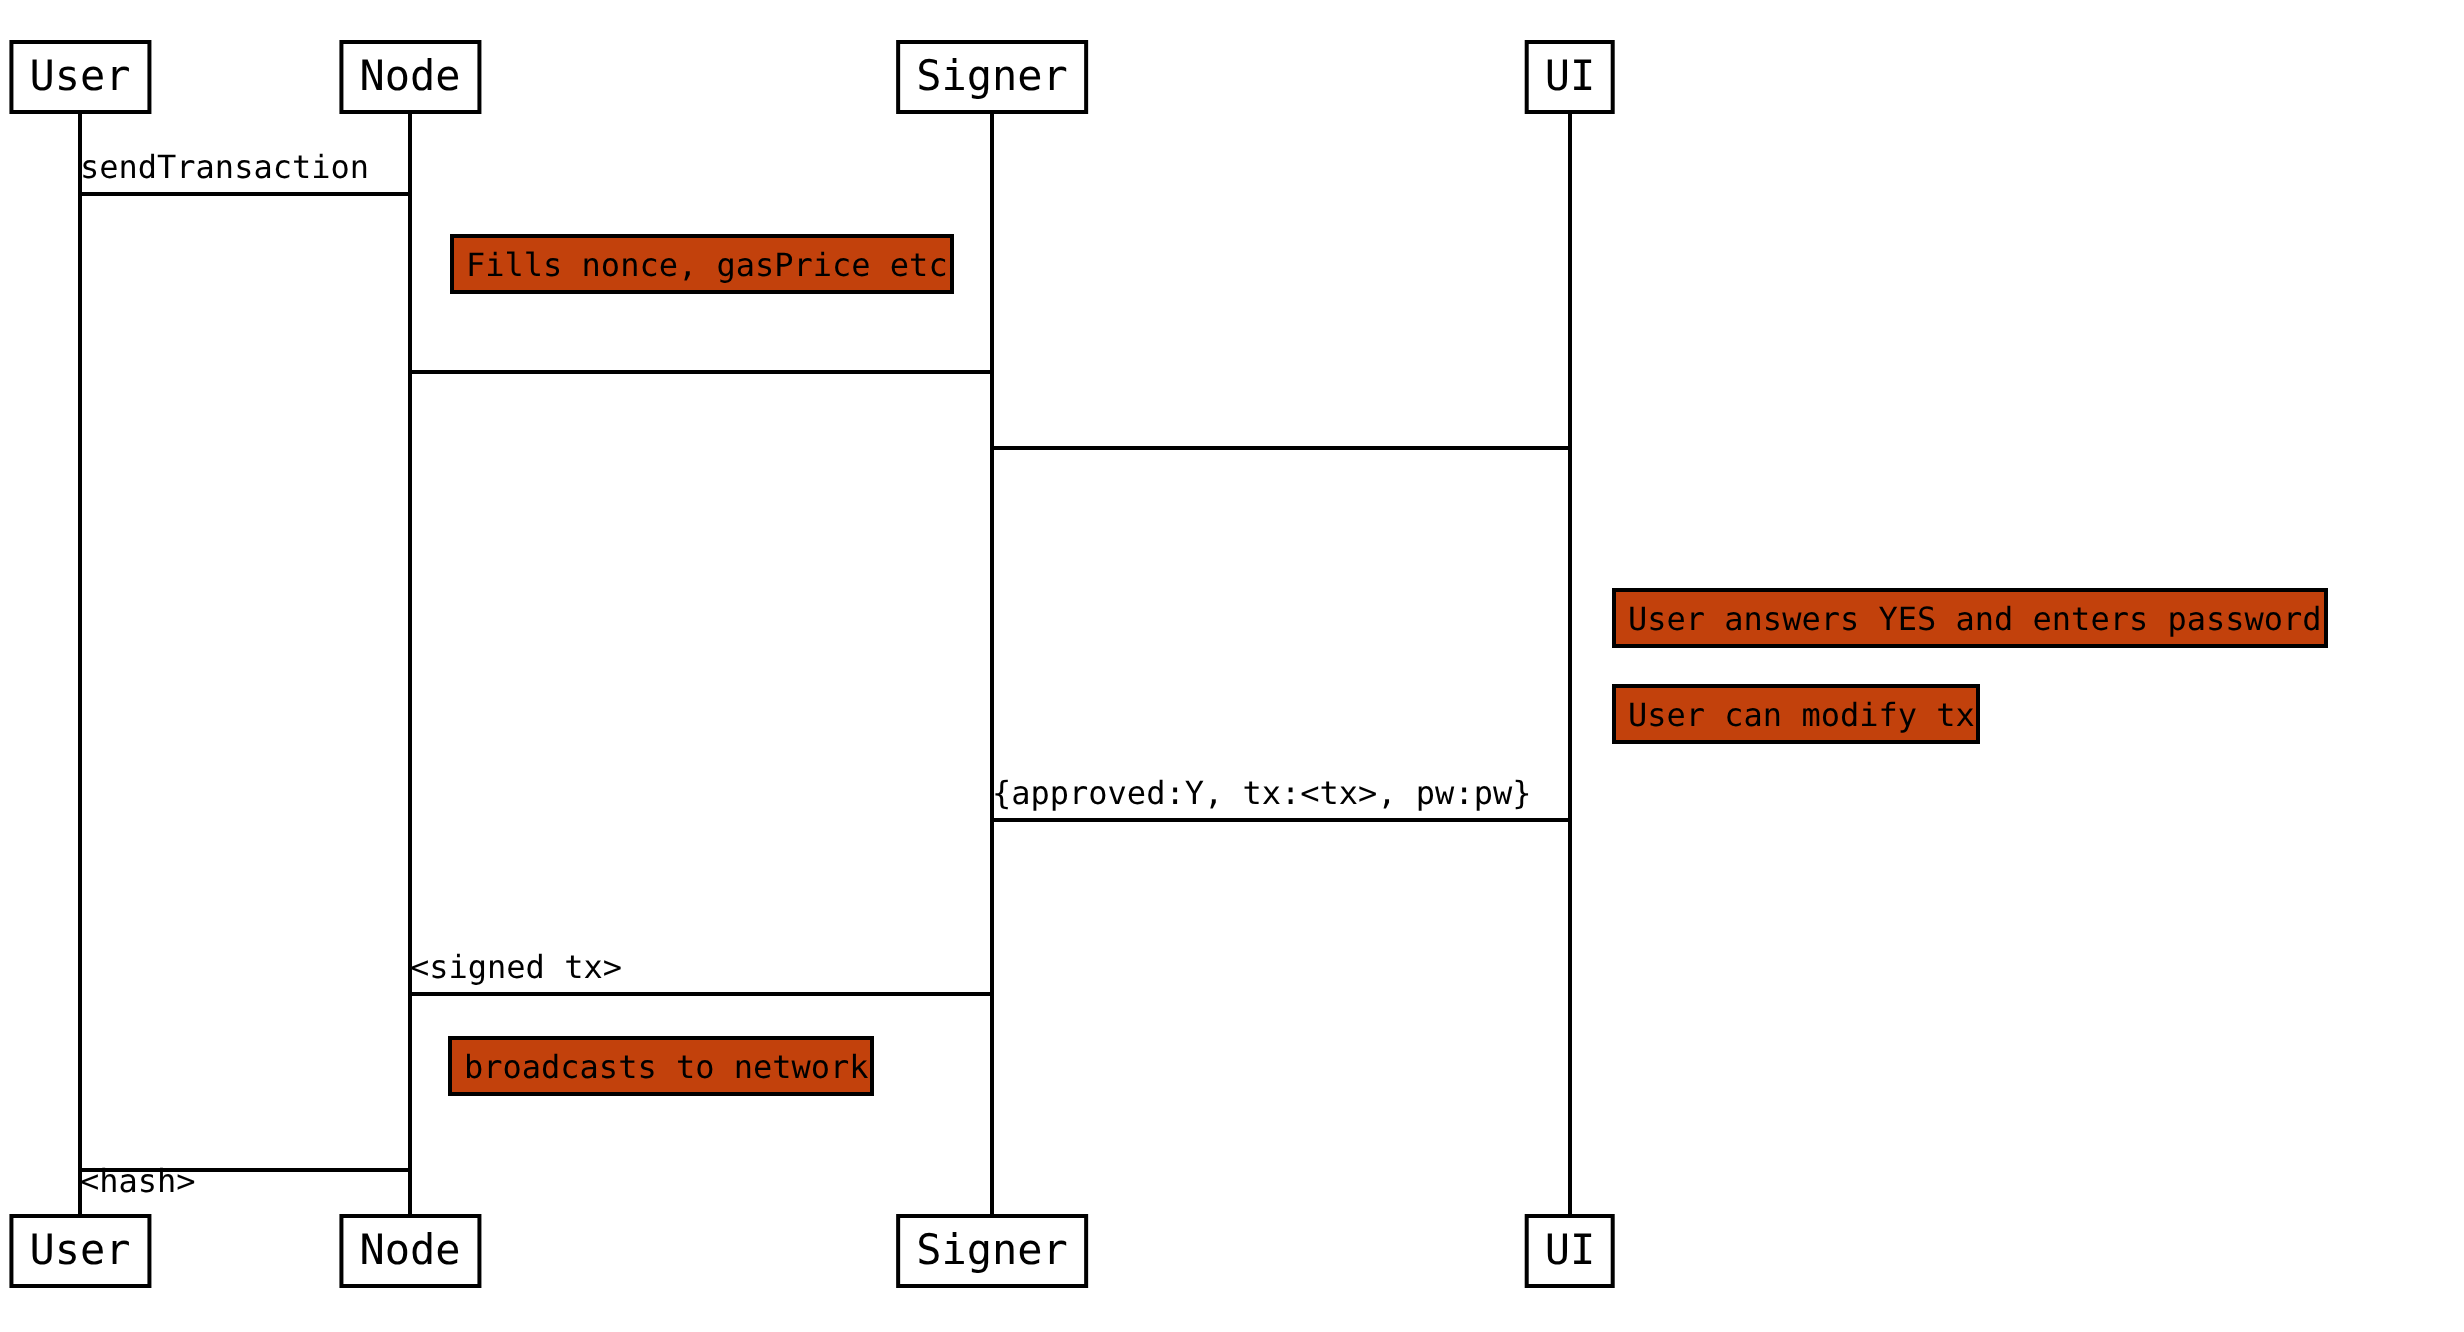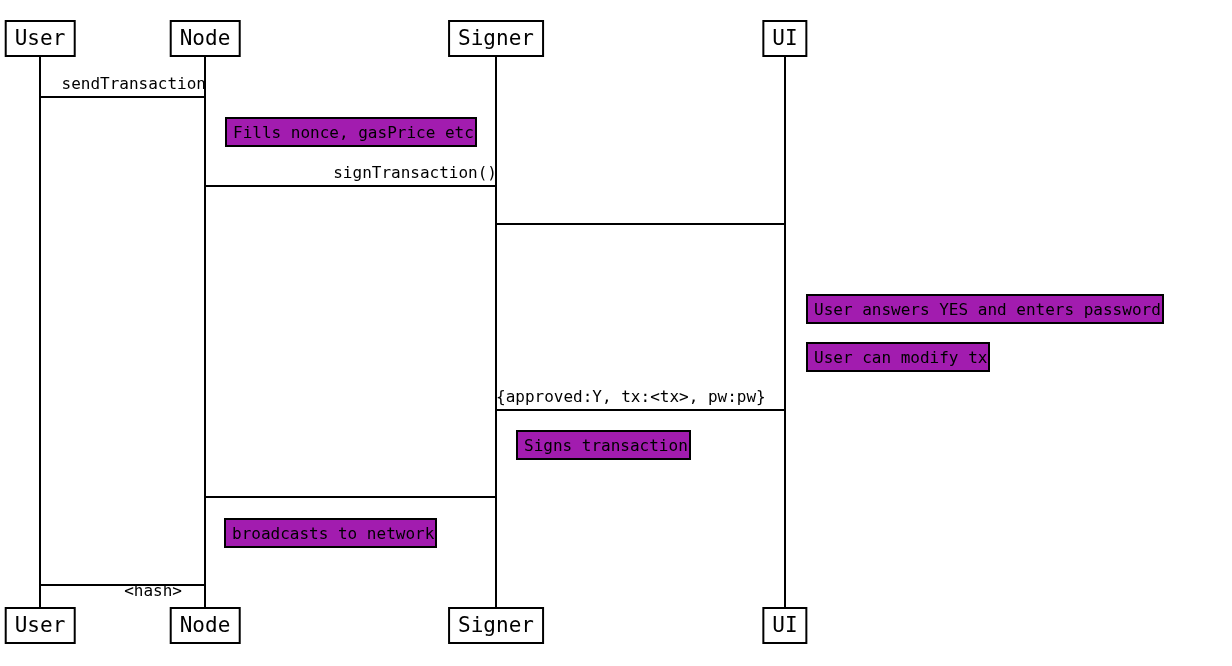--- a/index.html
+++ b/index.html
@@ -34,29 +34,29 @@
     position: absolute;
     height: 2px;
     background: #000000;
     z-index: 2;
   }
   .msg-label {
     position: absolute;
     height: 19px;
     font-size: 16px;
     line-height: 19px;
-    text-align: right;
+    text-align: left;
     white-space: nowrap;
     z-index: 2;
     background: transparent;
   }
   .note {
     position: absolute;
     border: 2px solid #000000;
-    background: #a21caf;
+    background: #c2410c;
     padding: 4px 1px 3px 6px;
     font-size: 16px;
     line-height: 19px;
     white-space: nowrap;
     z-index: 3;
   }
 </style>
 </head>
 <body>
 
@@ -75,33 +75,32 @@
   <div class="actor" style="left:40px;top:607px">User</div>
   <div class="actor" style="left:205px;top:607px">Node</div>
   <div class="actor" style="left:496px;top:607px">Signer</div>
   <div class="actor" style="left:785px;top:607px">UI</div>
 
   <div class="msg-label" style="left:40px;top:74px;width:166px">sendTransaction</div>
   <div class="msg-line" style="left:40px;top:96px;width:166px"></div>
 
   <div class="note" style="left:225px;top:117px">Fills nonce, gasPrice etc</div>
 
-  <div class="msg-label" style="left:205px;top:163px;width:292px">signTransaction()</div>
   <div class="msg-line" style="left:205px;top:185px;width:292px"></div>
 
   <div class="msg-line" style="left:496px;top:223px;width:290px"></div>
 
   <div class="note" style="left:806px;top:342px">User can modify tx</div>
   <div class="note" style="left:806px;top:294px">User answers YES and enters password</div>
 
   <div class="msg-label" style="left:496px;top:387px;width:246px">{approved:Y, tx:&lt;tx&gt;, pw:pw}</div>
   <div class="msg-line" style="left:496px;top:409px;width:290px"></div>
 
-  <div class="note" style="left:516px;top:430px">Signs transaction</div>
 
+  <div class="msg-label" style="left:205px;top:474px;width:292px">&lt;signed tx&gt;</div>
   <div class="msg-line" style="left:205px;top:496px;width:292px"></div>
 
   <div class="note" style="left:224px;top:518px">broadcasts to network</div>
 
   <div class="msg-label" style="left:40px;top:581px;width:142px">&lt;hash&gt;</div>
   <div class="msg-line" style="left:40px;top:584px;width:166px"></div>
 
 </div>
 
 </body></html>

